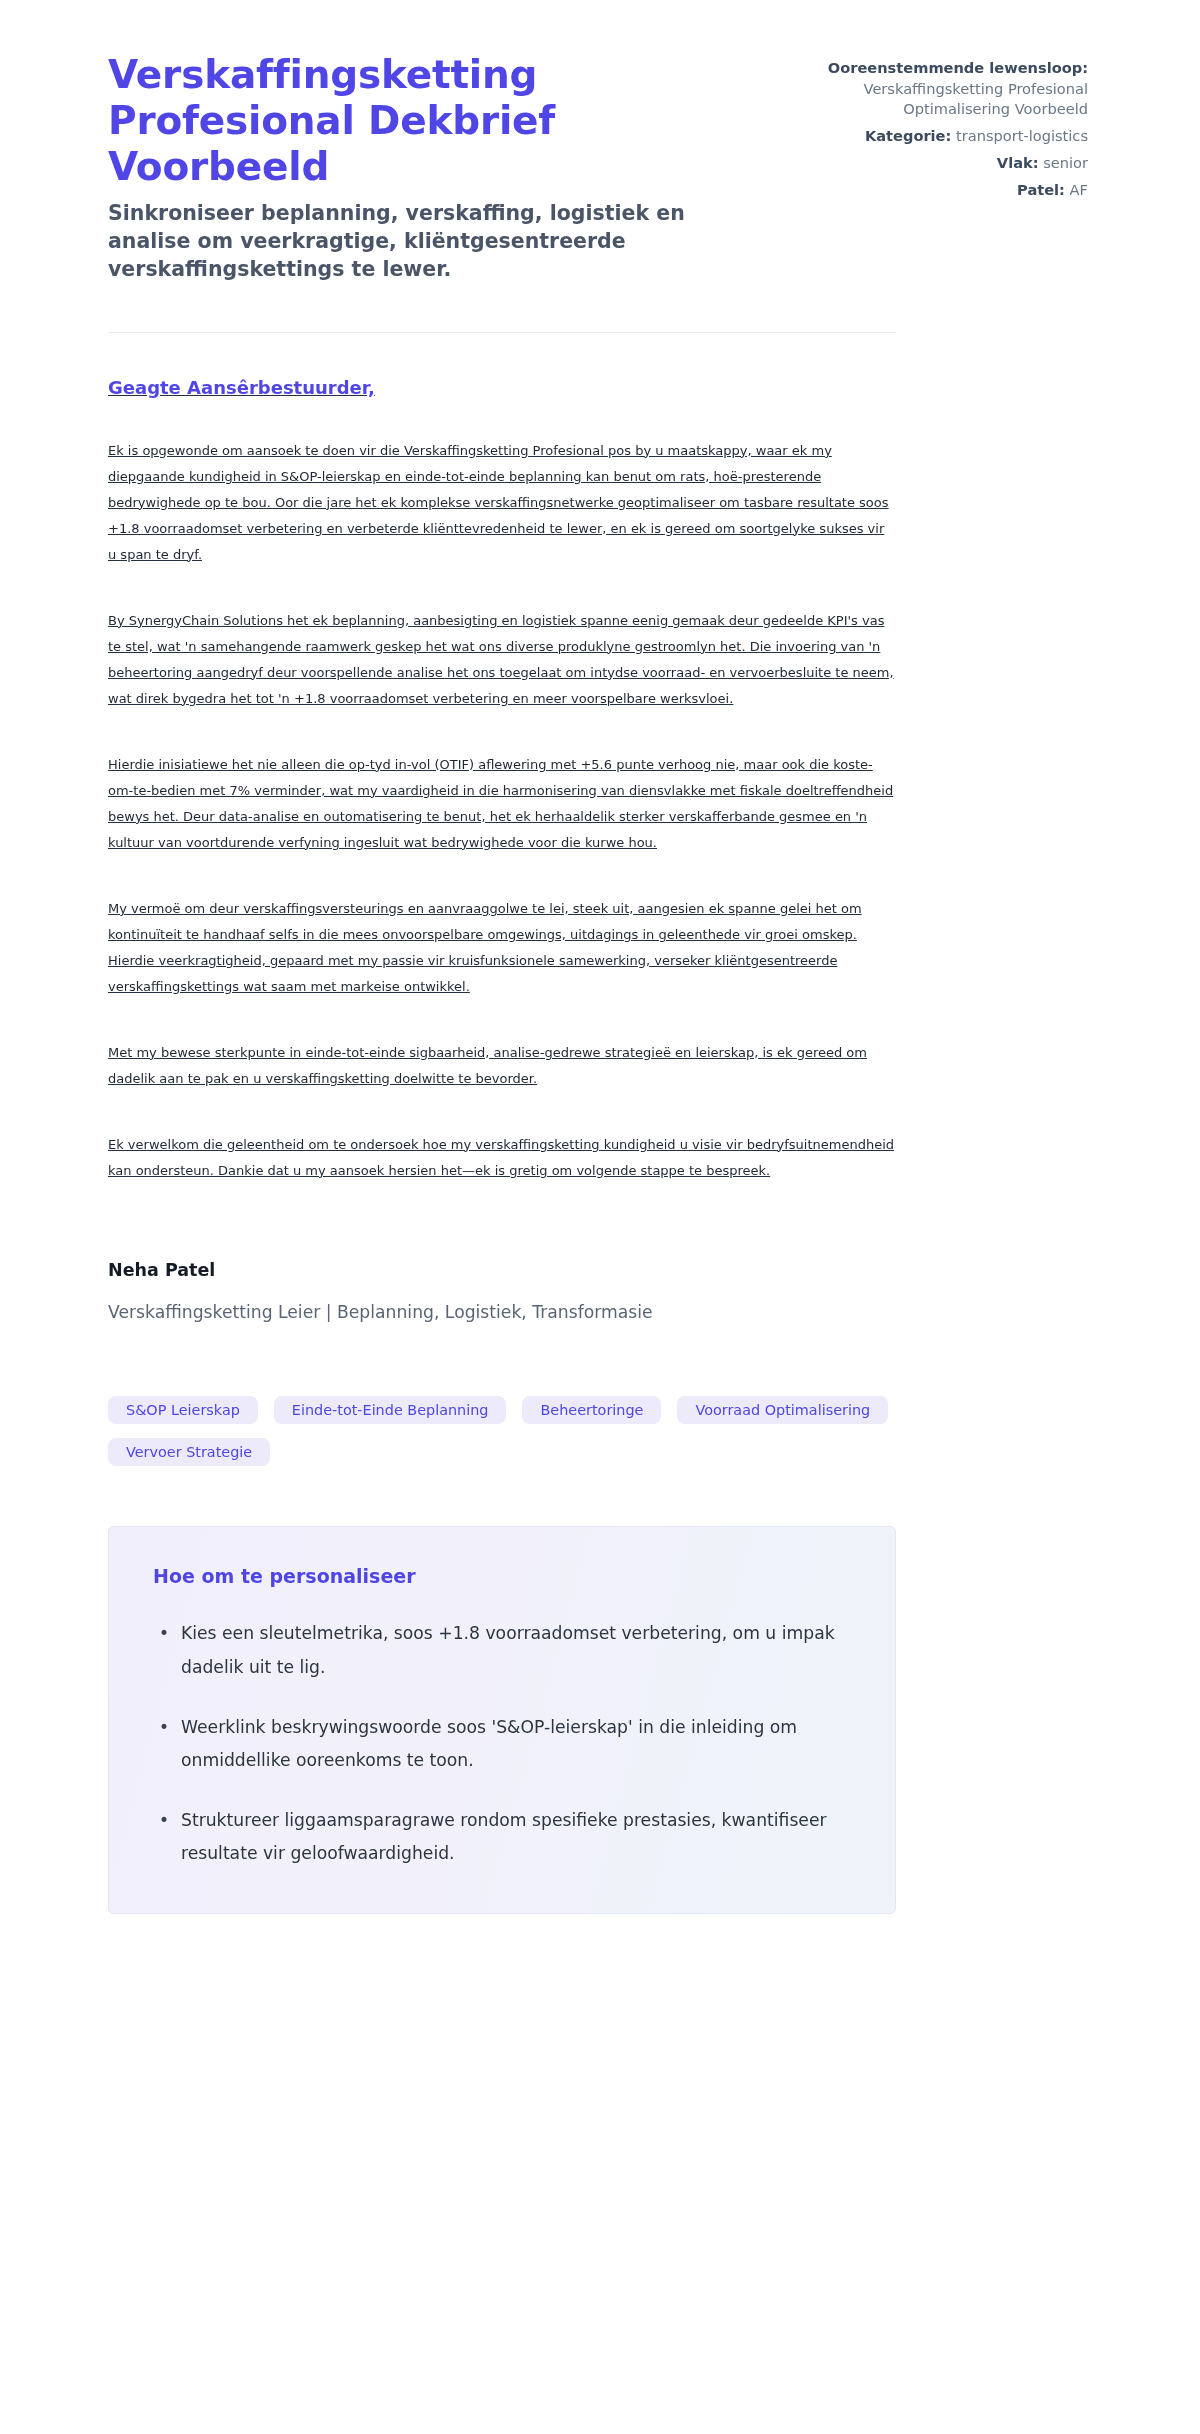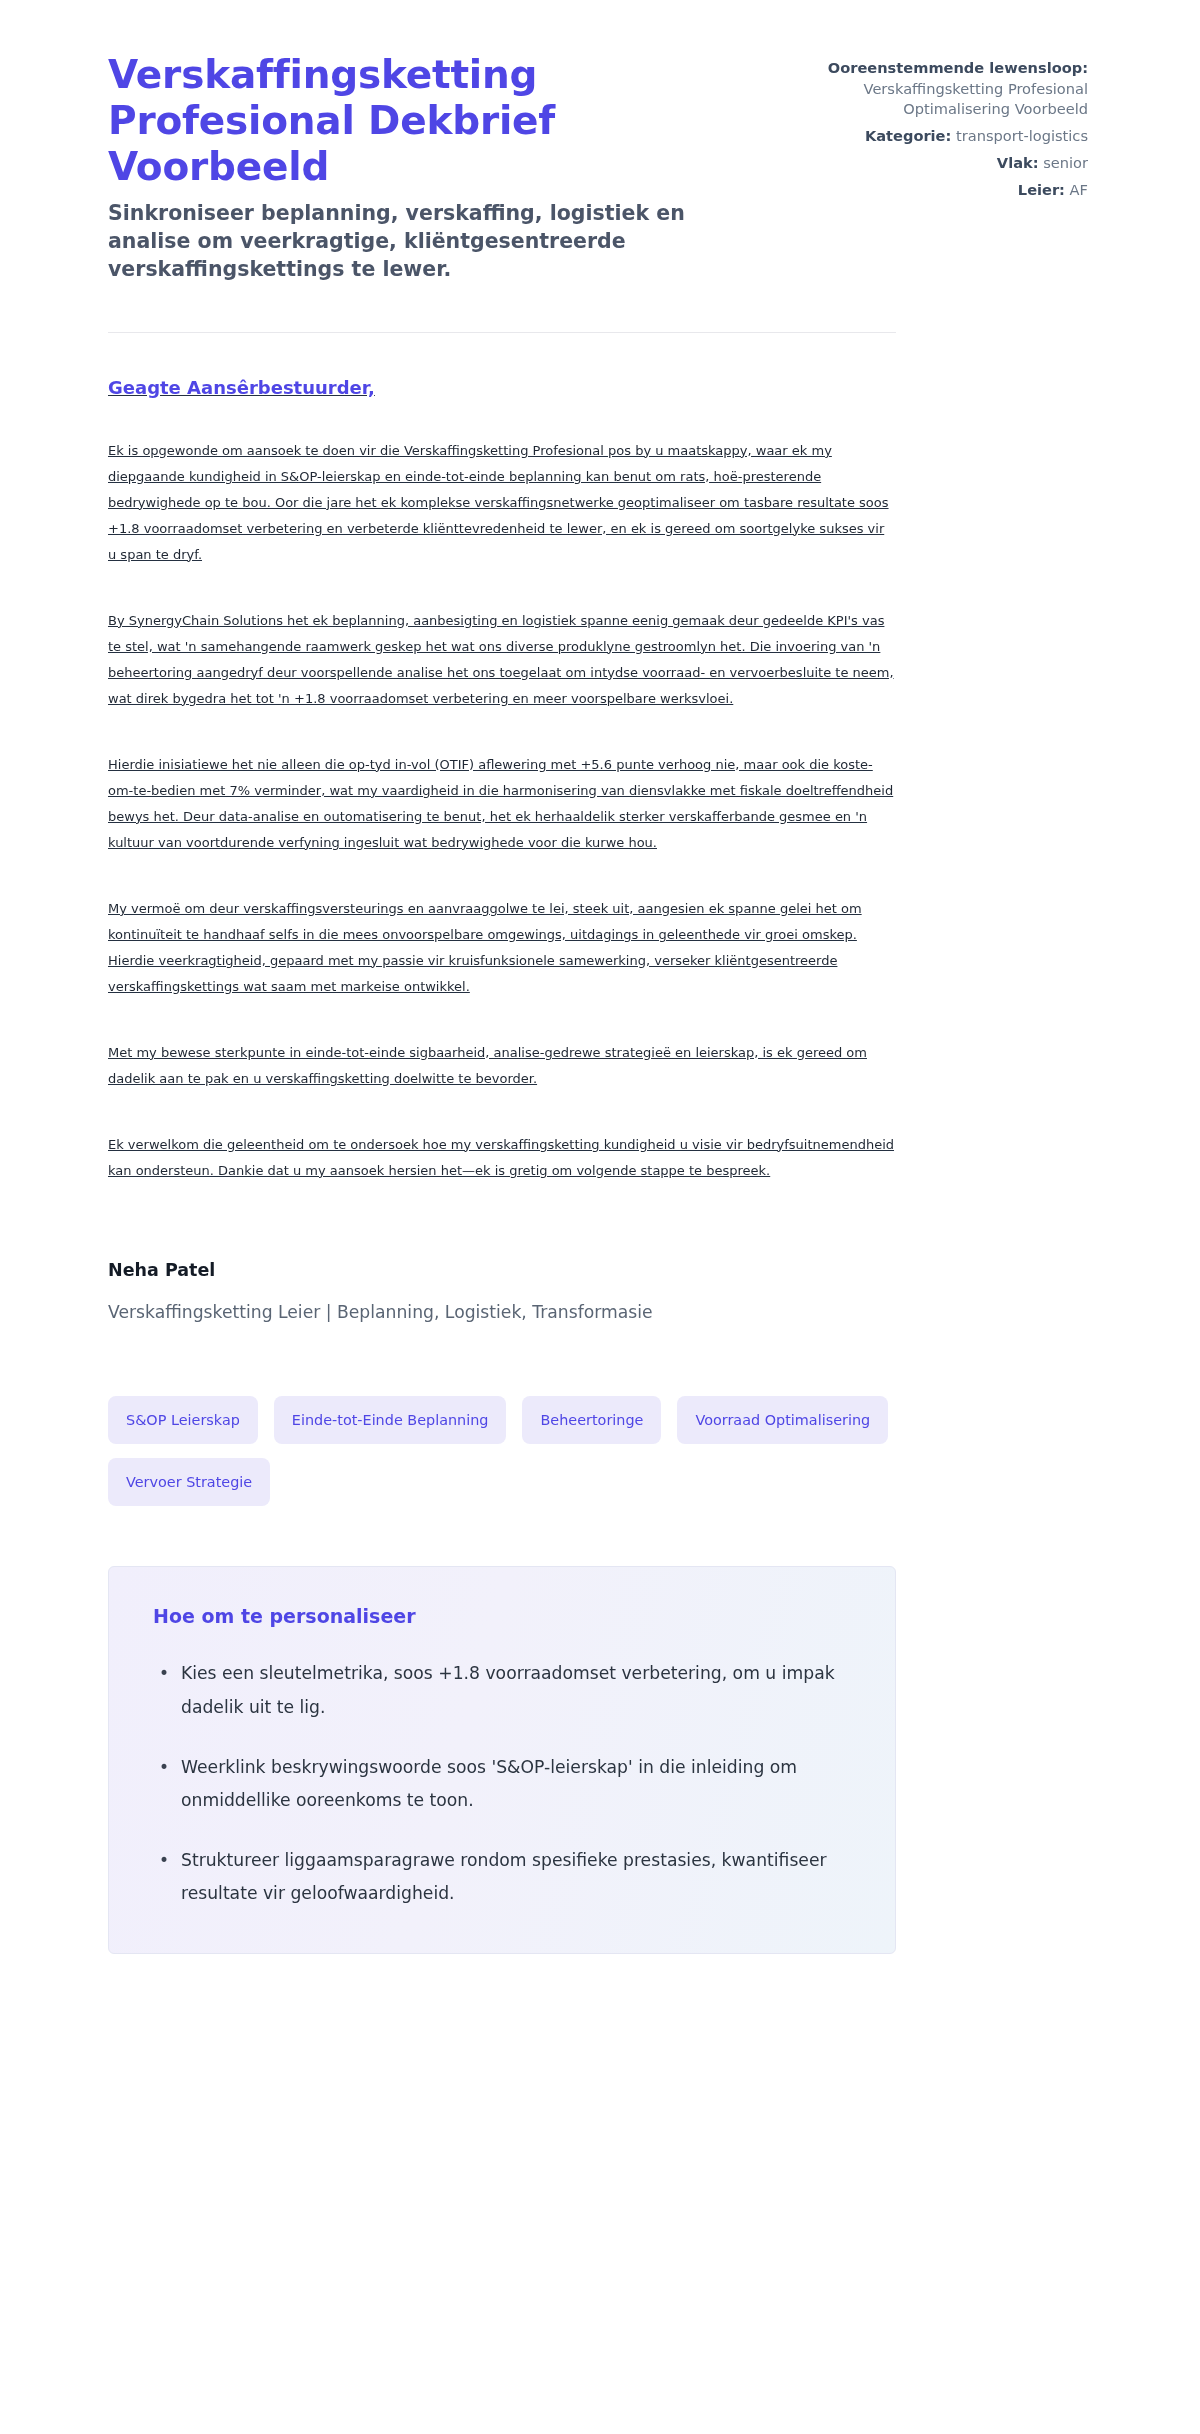--- a/index.html
+++ b/index.html
@@ -102,21 +102,21 @@
     display: flex;
     flex-wrap: wrap;
     gap: 14px 16px;
     max-width: 900px;
   }
   .tag {
     background: #eceafb;
     color: #4f46e5;
     font-size: 14.4px;
     line-height: 1;
-    padding: 17px 18px;
+    padding: 7px 18px;
     border-radius: 8px;
     white-space: nowrap;
   }
 
   
   .tipbox {
     margin-top: 60px;
     background: linear-gradient(105deg, #f1effc 0%, #f2f1fb 45%, #eef4fa 100%);
     border: 1px solid #e4e6f3;
     border-radius: 6px;
@@ -171,21 +171,21 @@
       </div>
       <div class="meta-row">
         <span class="meta-label">Kategorie:</span>
         <span class="meta-value">transport-logistics</span>
       </div>
       <div class="meta-row">
         <span class="meta-label">Vlak:</span>
         <span class="meta-value">senior</span>
       </div>
       <div class="meta-row">
-        <span class="meta-label">Leier:</span>
+        <span class="meta-label">Patel:</span>
         <span class="meta-value">AF</span>
       </div>
     </div>
   </div>
 
   <hr class="divider">
 
   <div class="letter">
     <p class="salutation">Geagte Aansêrbestuurder,</p>
     <p class="para">Ek is opgewonde om aansoek te doen vir die Verskaffingsketting Profesional pos by u maatskappy, waar ek my diepgaande kundigheid in S&amp;OP-leierskap en einde-tot-einde beplanning kan benut om rats, hoë-presterende bedrywighede op te bou. Oor die jare het ek komplekse verskaffingsnetwerke geoptimaliseer om tasbare resultate soos +1.8 voorraadomset verbetering en verbeterde kliënttevredenheid te lewer, en ek is gereed om soortgelyke sukses vir u span te dryf.</p>

